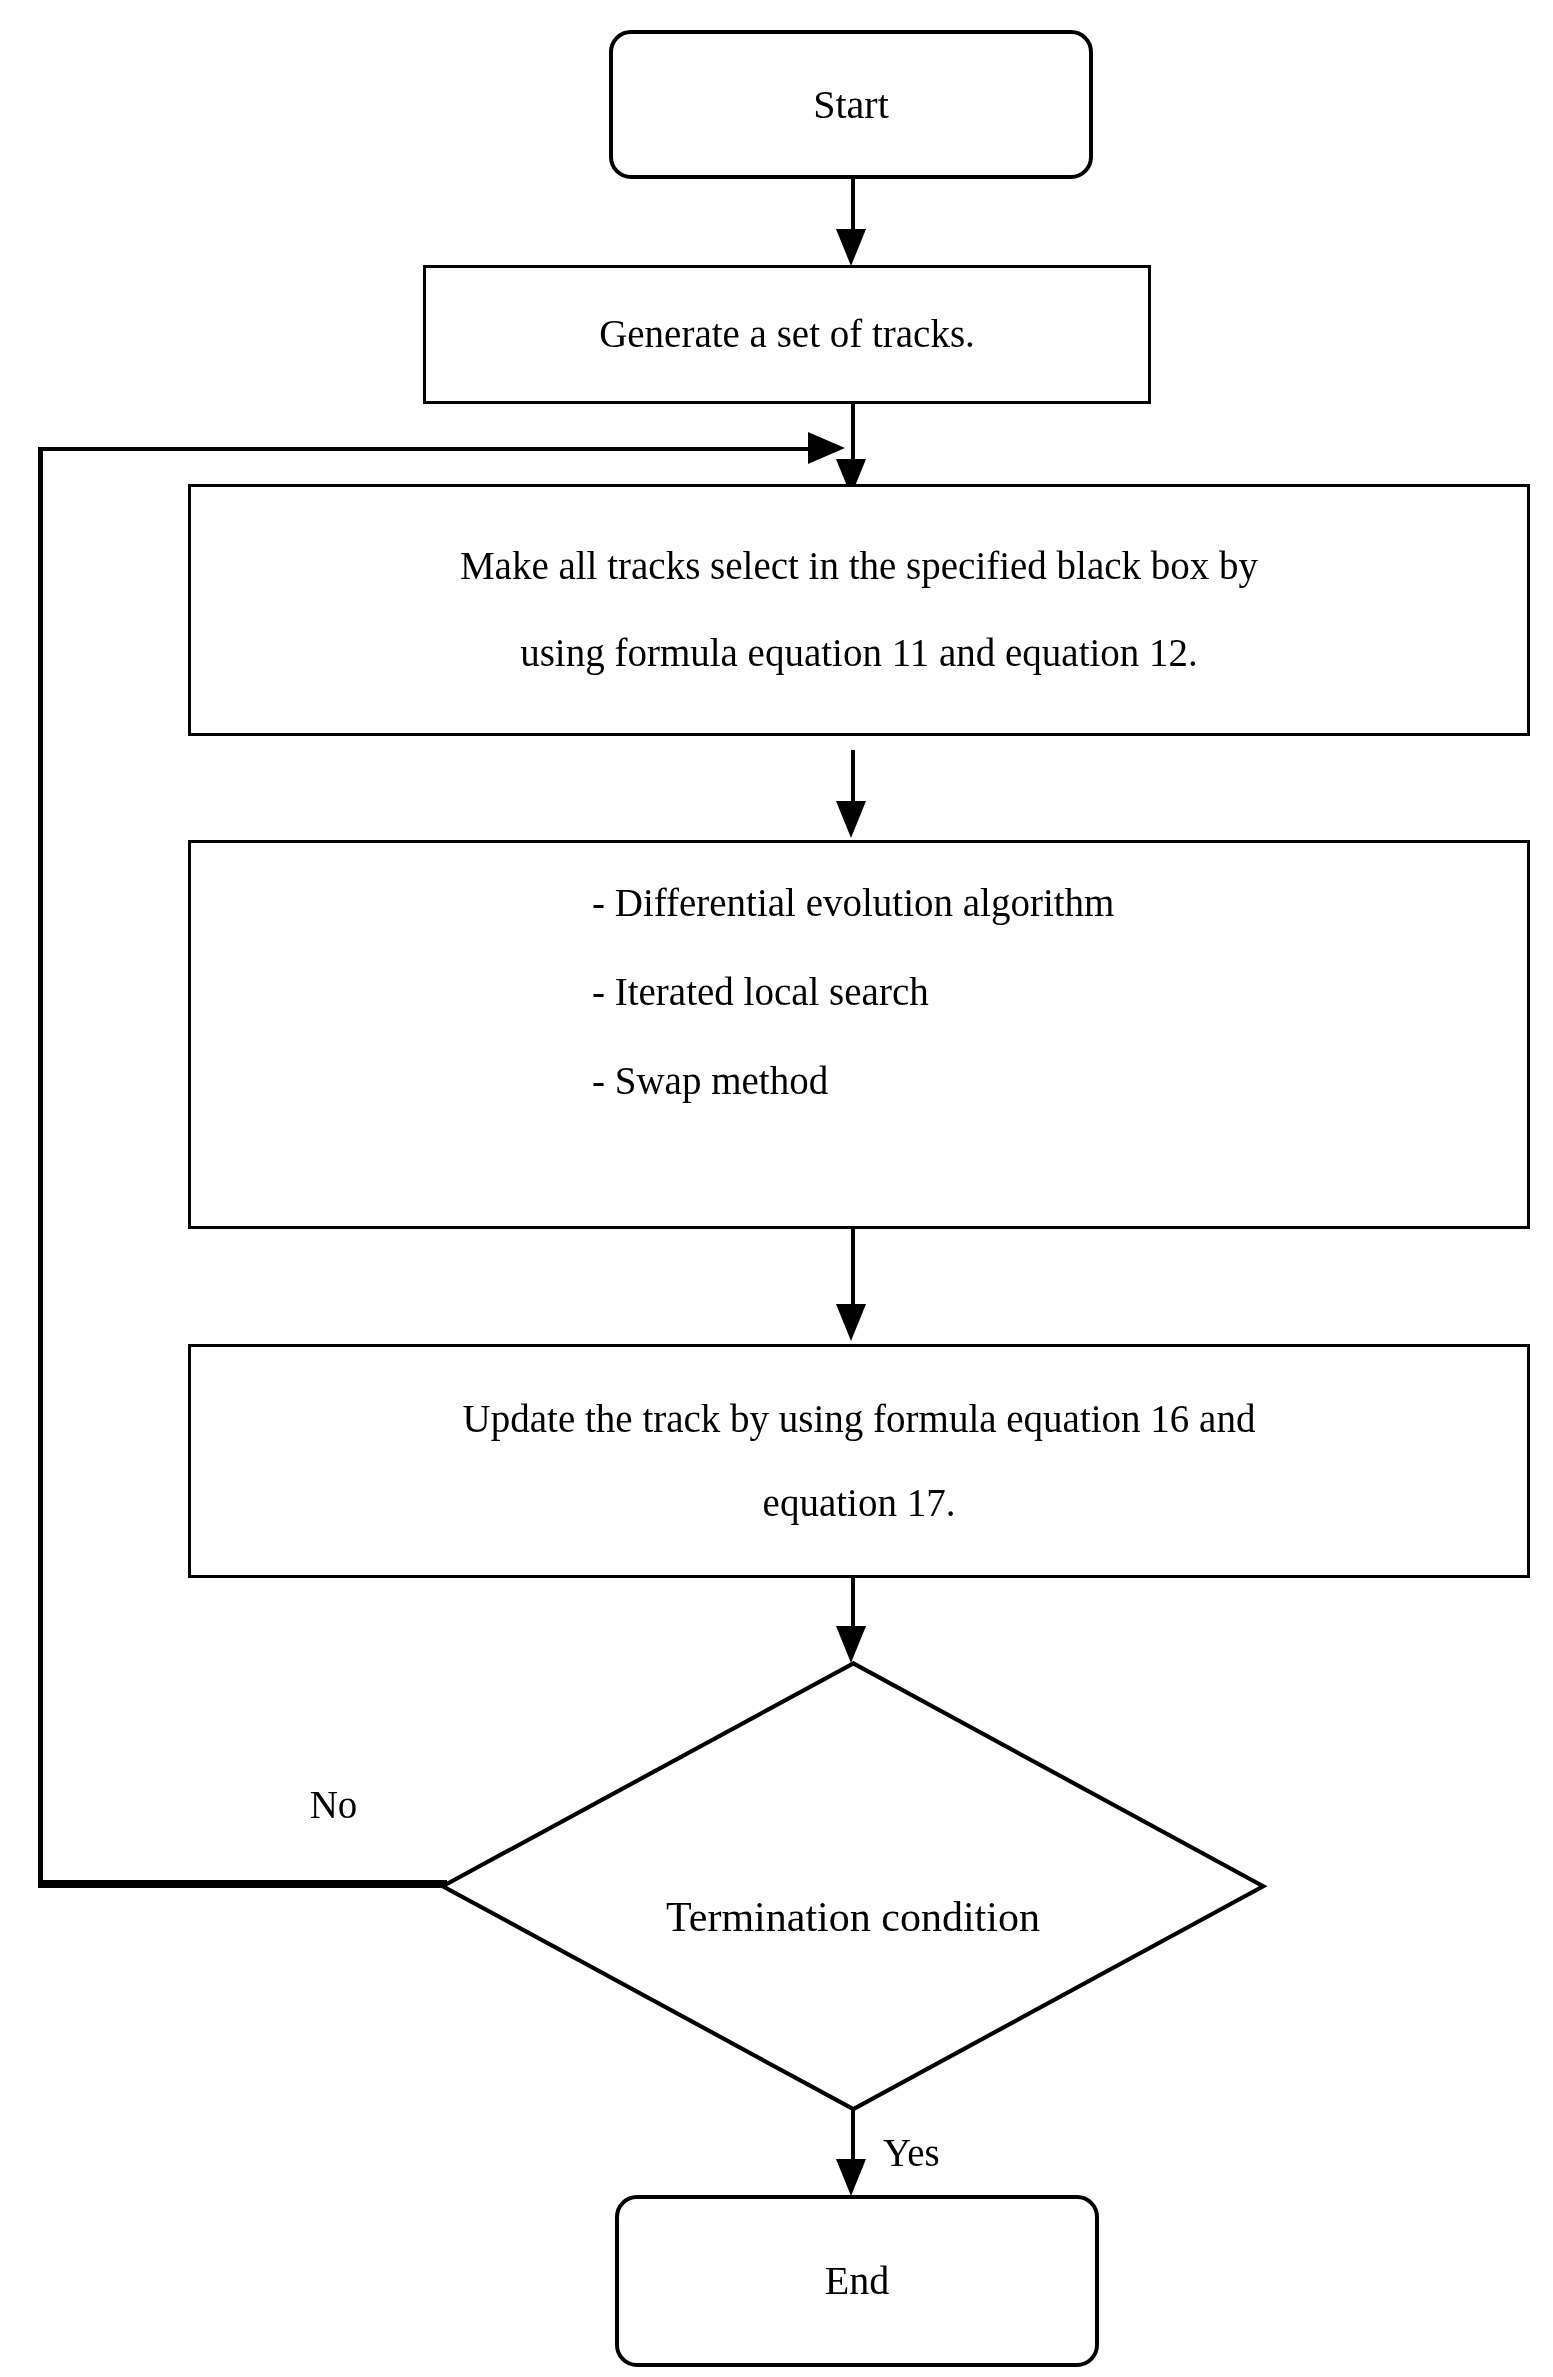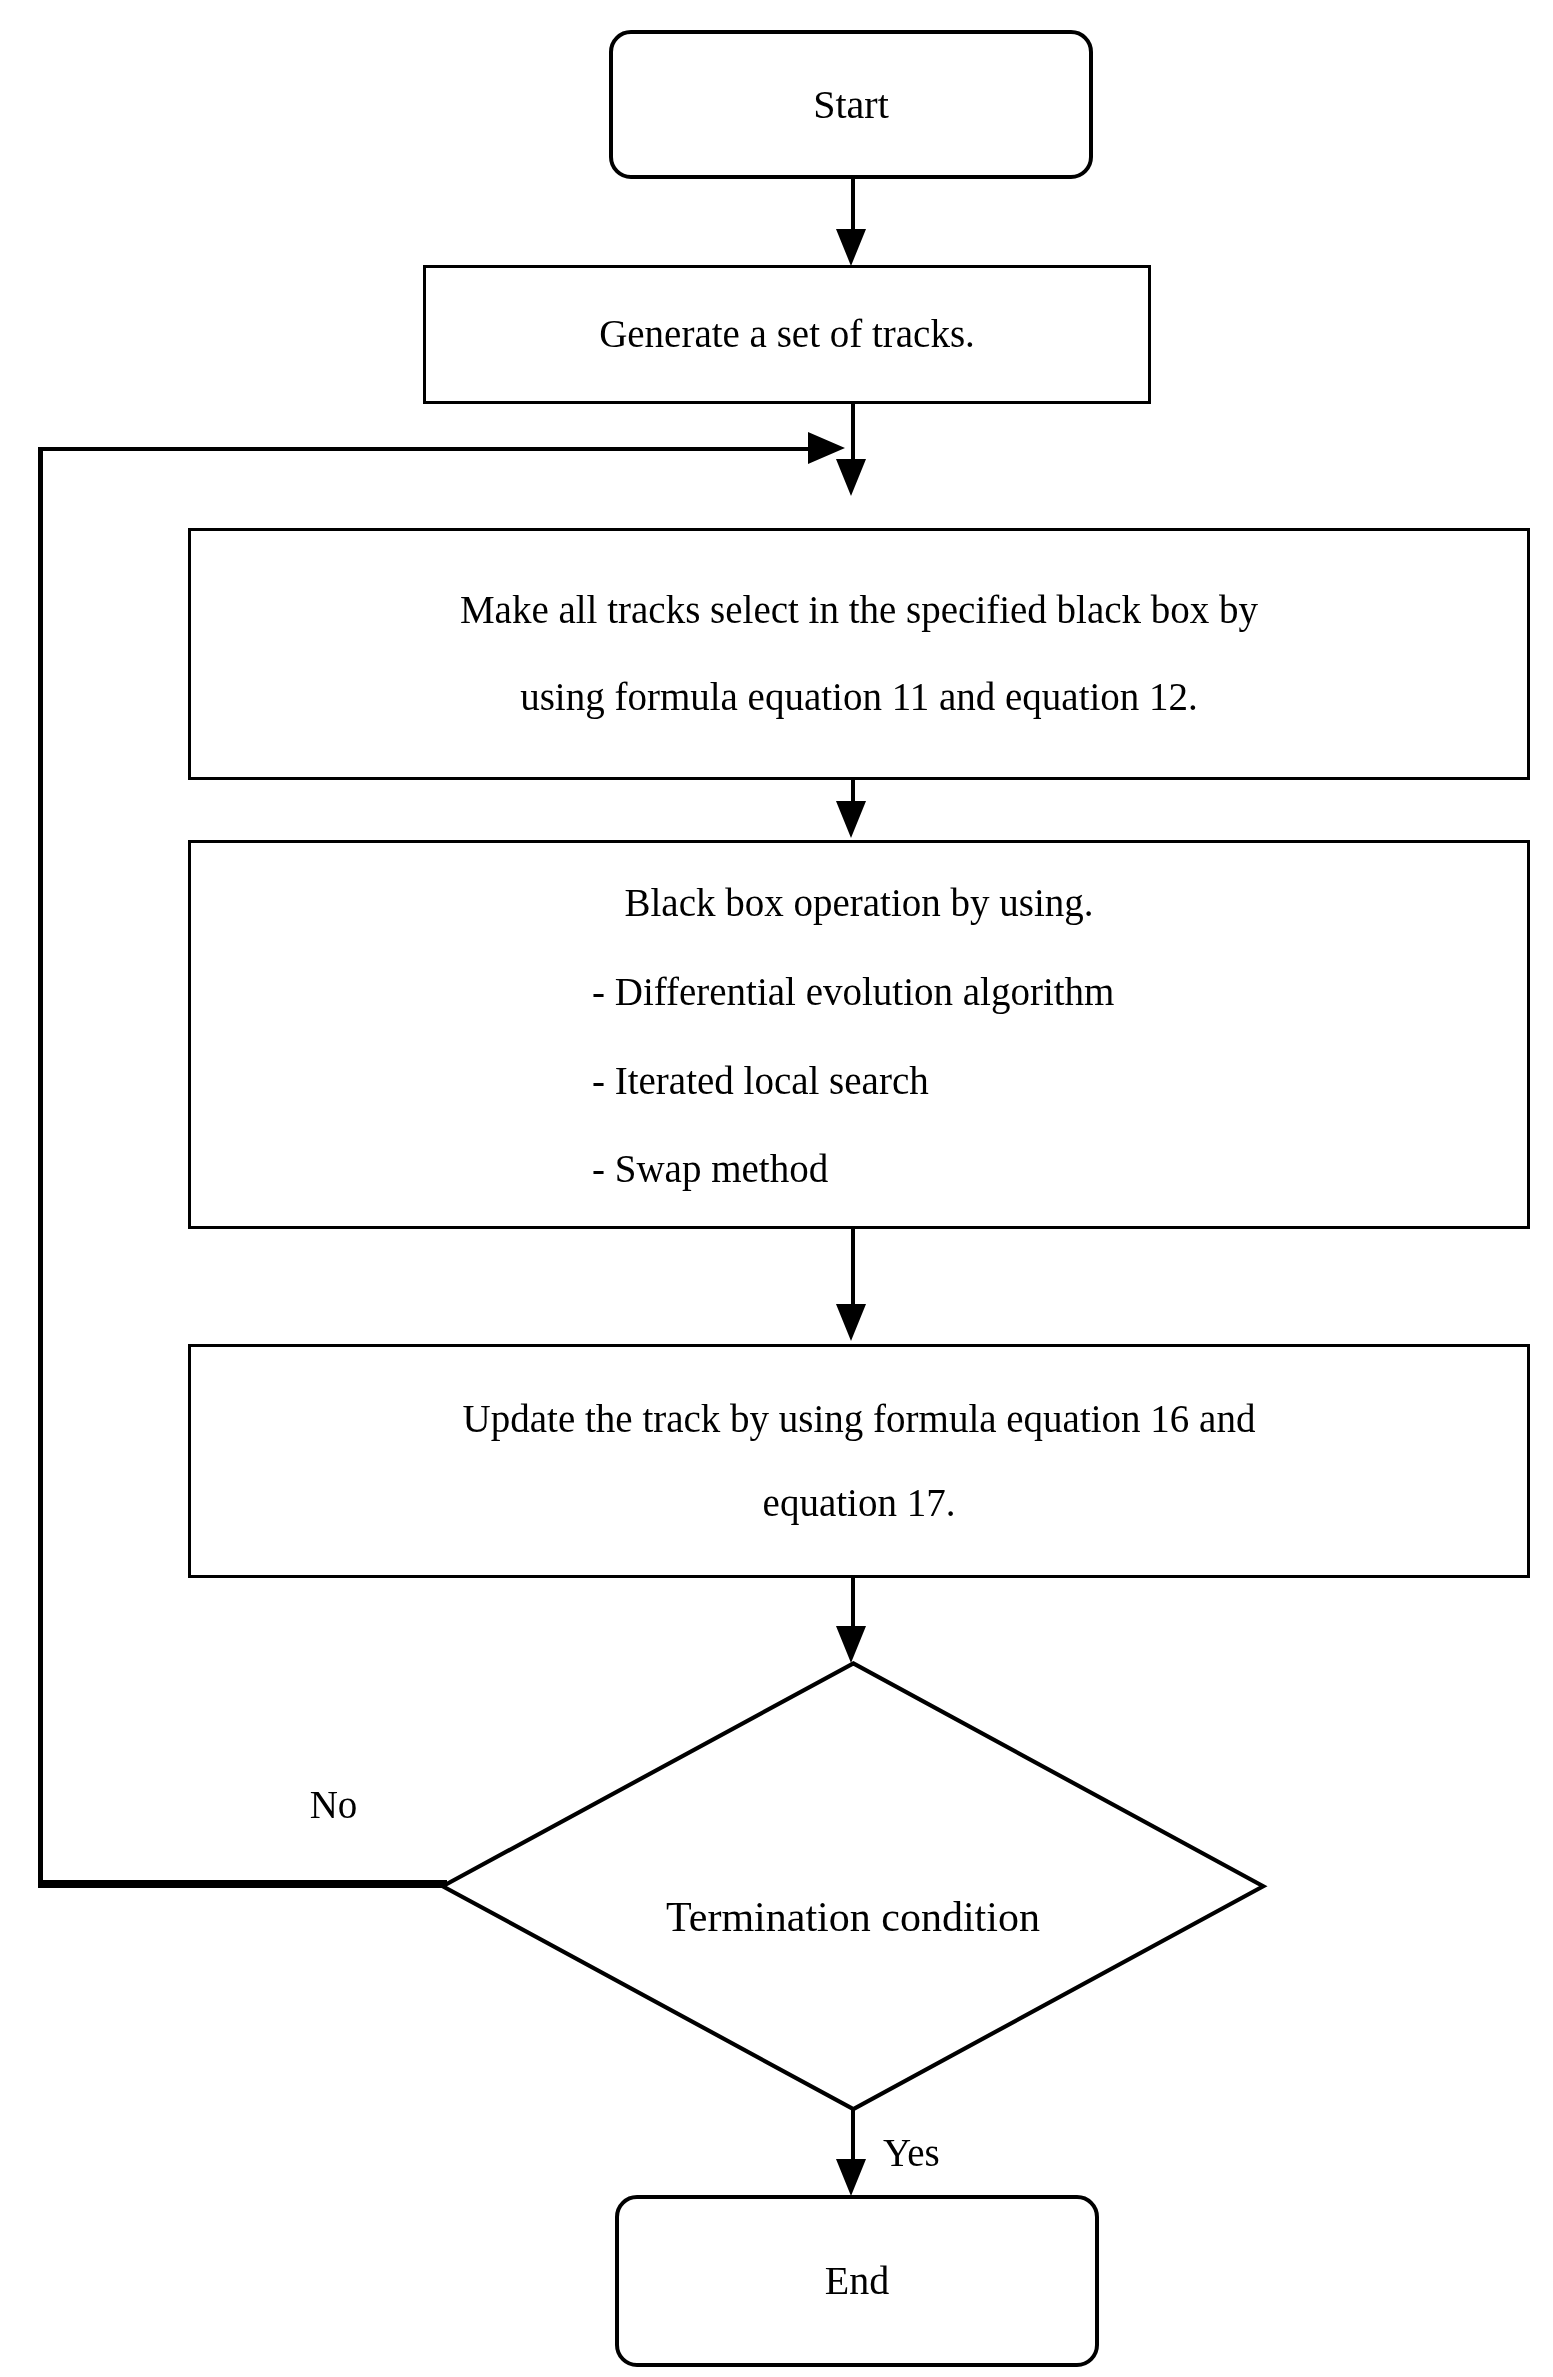--- a/index.html
+++ b/index.html
@@ -32,21 +32,21 @@
     z-index: 3;
   }
   .terminator {
     border-width: 4.2px;
     border-radius: 22px;
     font-size: 40px;
   }
   #start-box  { left: 609px; top: 30px;  width: 484px; height: 149px; }
   #end-box    { left: 615px; top: 2195px; width: 484px; height: 172px; }
   #generate-box { left: 423px; top: 265px; width: 728px; height: 139px; }
-  #make-box   { left: 188px; top: 528px;  width: 1342px; height: 252px; row-gap: 40px; }
+  #make-box   { left: 188px; top: 484px;  width: 1342px; height: 252px; row-gap: 40px; }
   #blackbox-box {
     left: 188px; top: 840px; width: 1342px; height: 389px;
     justify-content: flex-start;
     padding-top: 37px;
     row-gap: 42px;
   }
   #blackbox-box .bullet {
     align-self: flex-start;
     margin-left: 401px;
     text-align: left;
@@ -162,21 +162,20 @@
   <div class="node" id="generate-box">
     <span>Generate a set of tracks.</span>
   </div>
 
   <div class="node" id="make-box">
     <span>Make all tracks select in the specified black box by</span>
     <span>using formula equation 11 and equation 12.</span>
   </div>
 
   <div class="node" id="blackbox-box">
-    <span>Black box operation by using.</span>
     <span class="bullet">- Differential evolution algorithm</span>
     <span class="bullet">- Iterated local search</span>
     <span class="bullet">- Swap method</span>
   </div>
 
   <div class="node" id="update-box">
     <span>Update the track by using formula equation 16 and</span>
     <span>equation 17.</span>
   </div>
 

